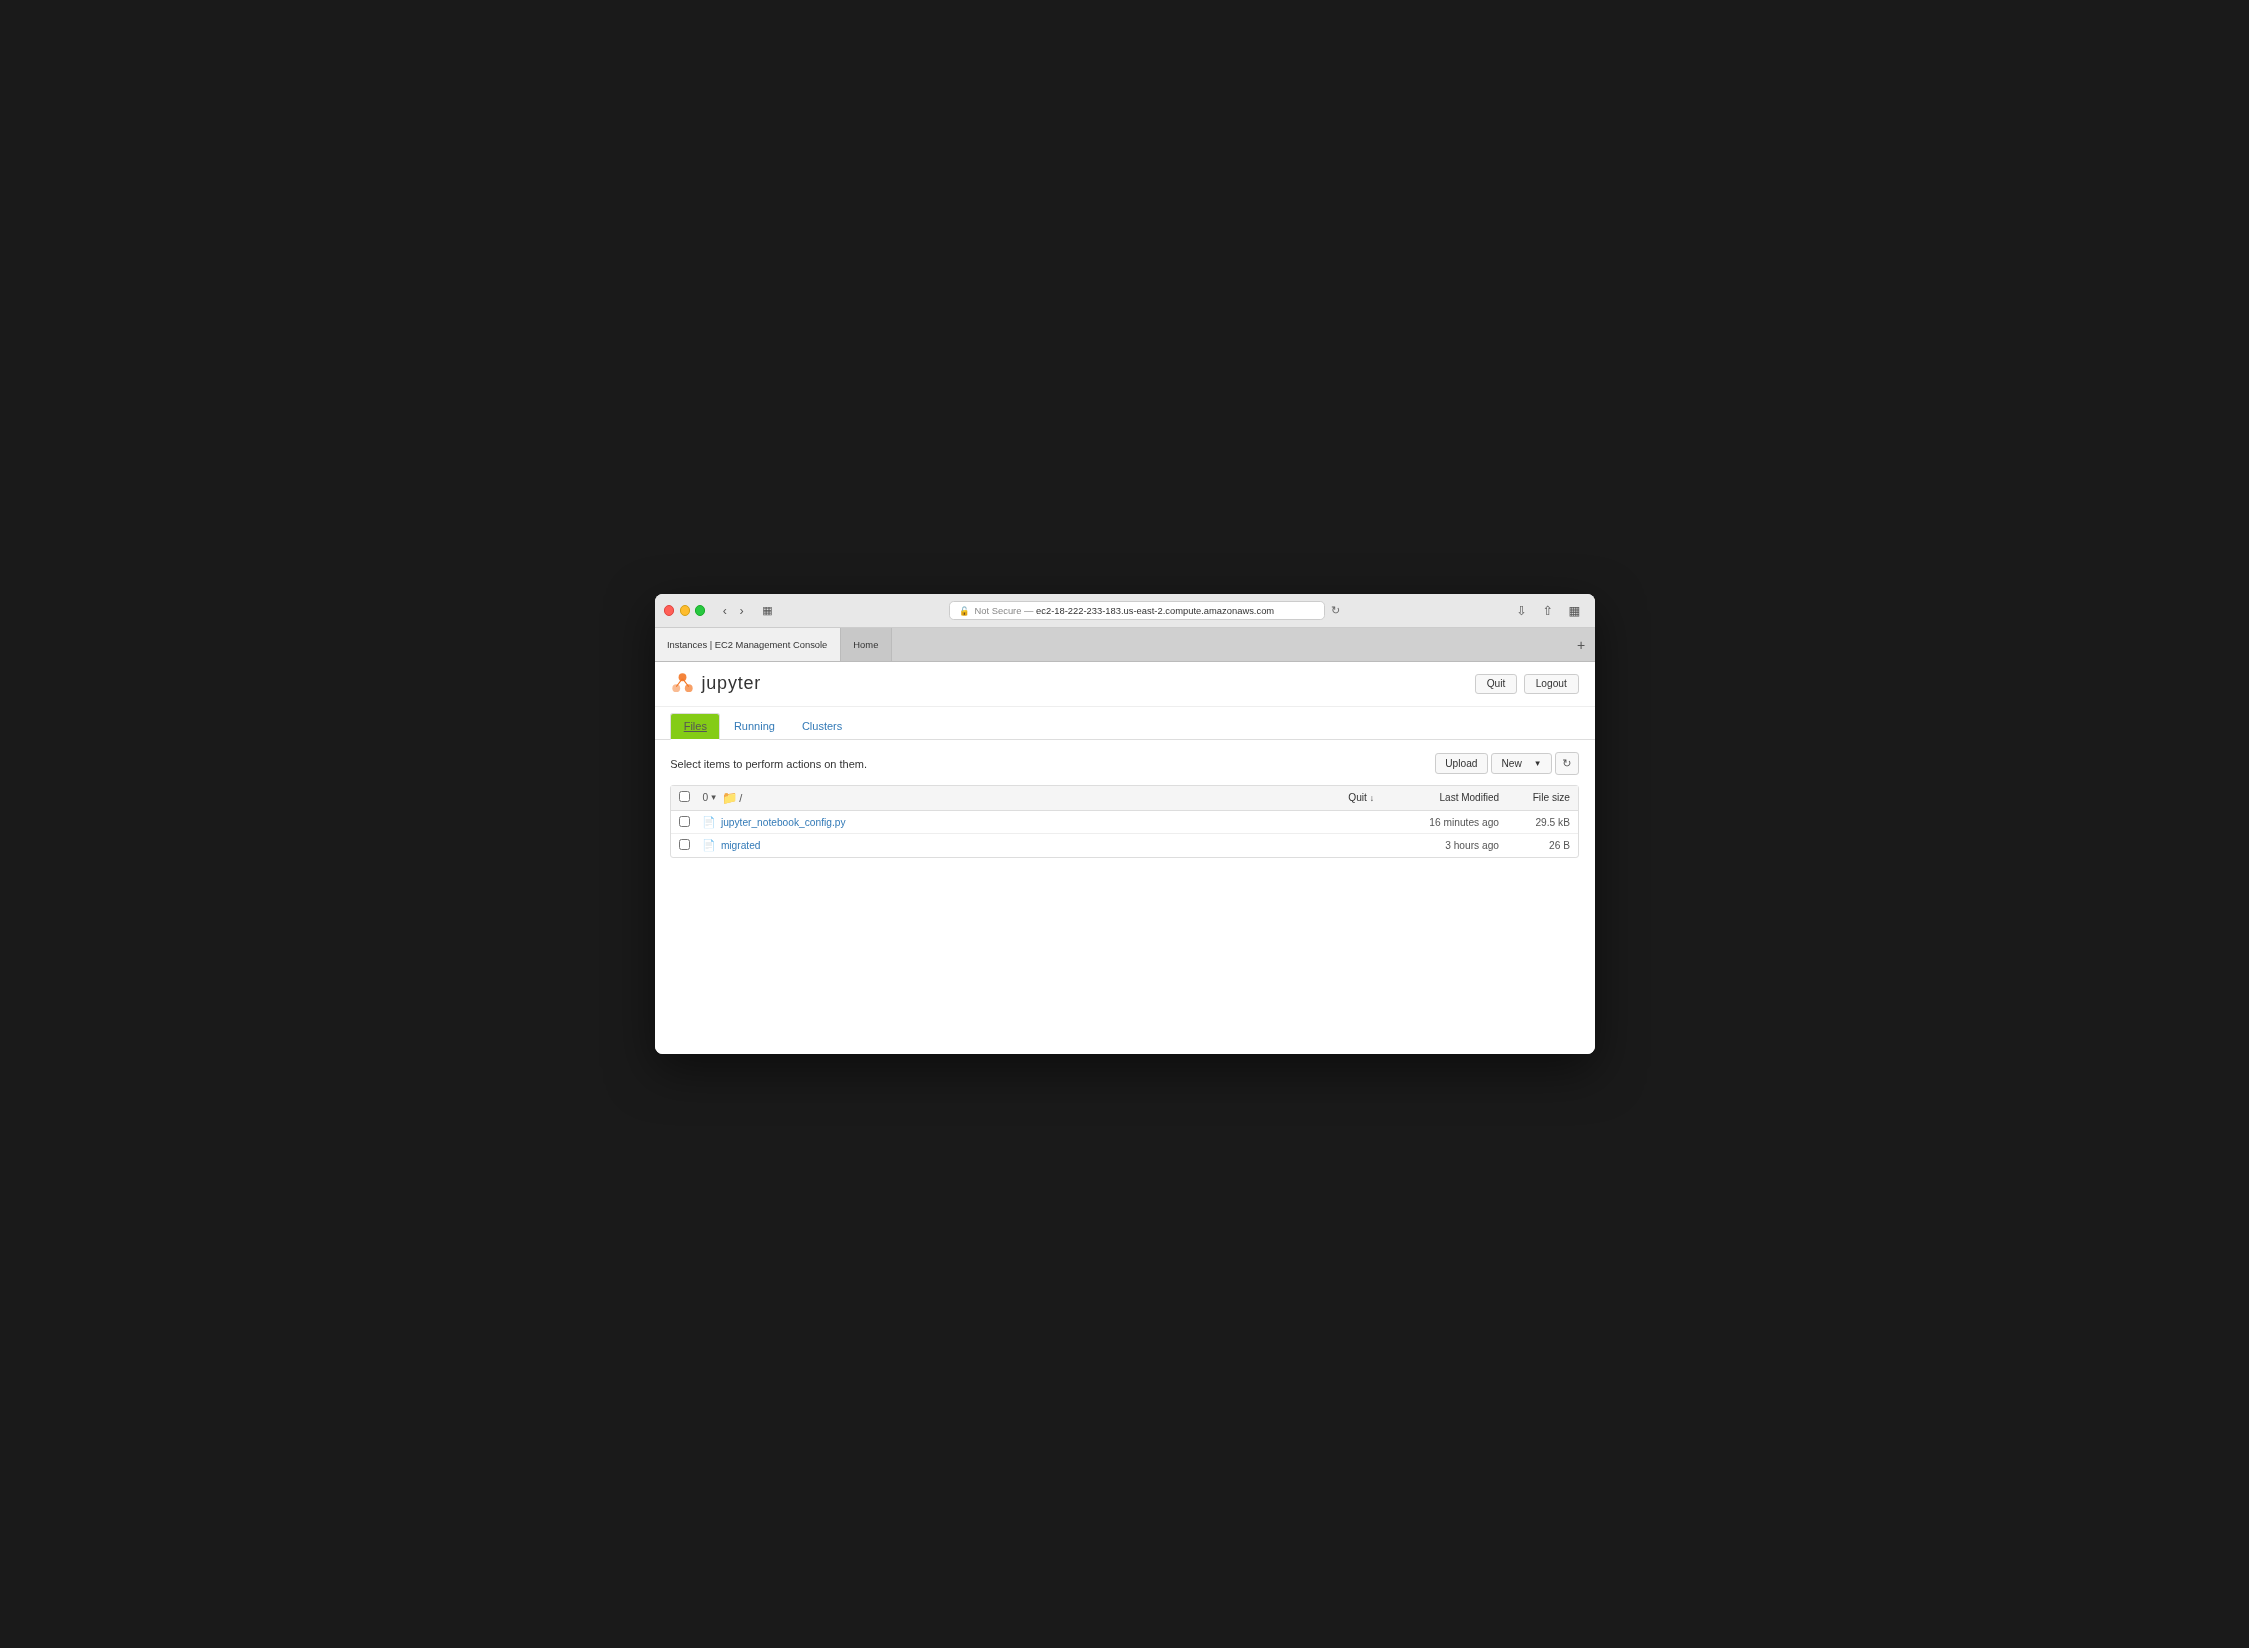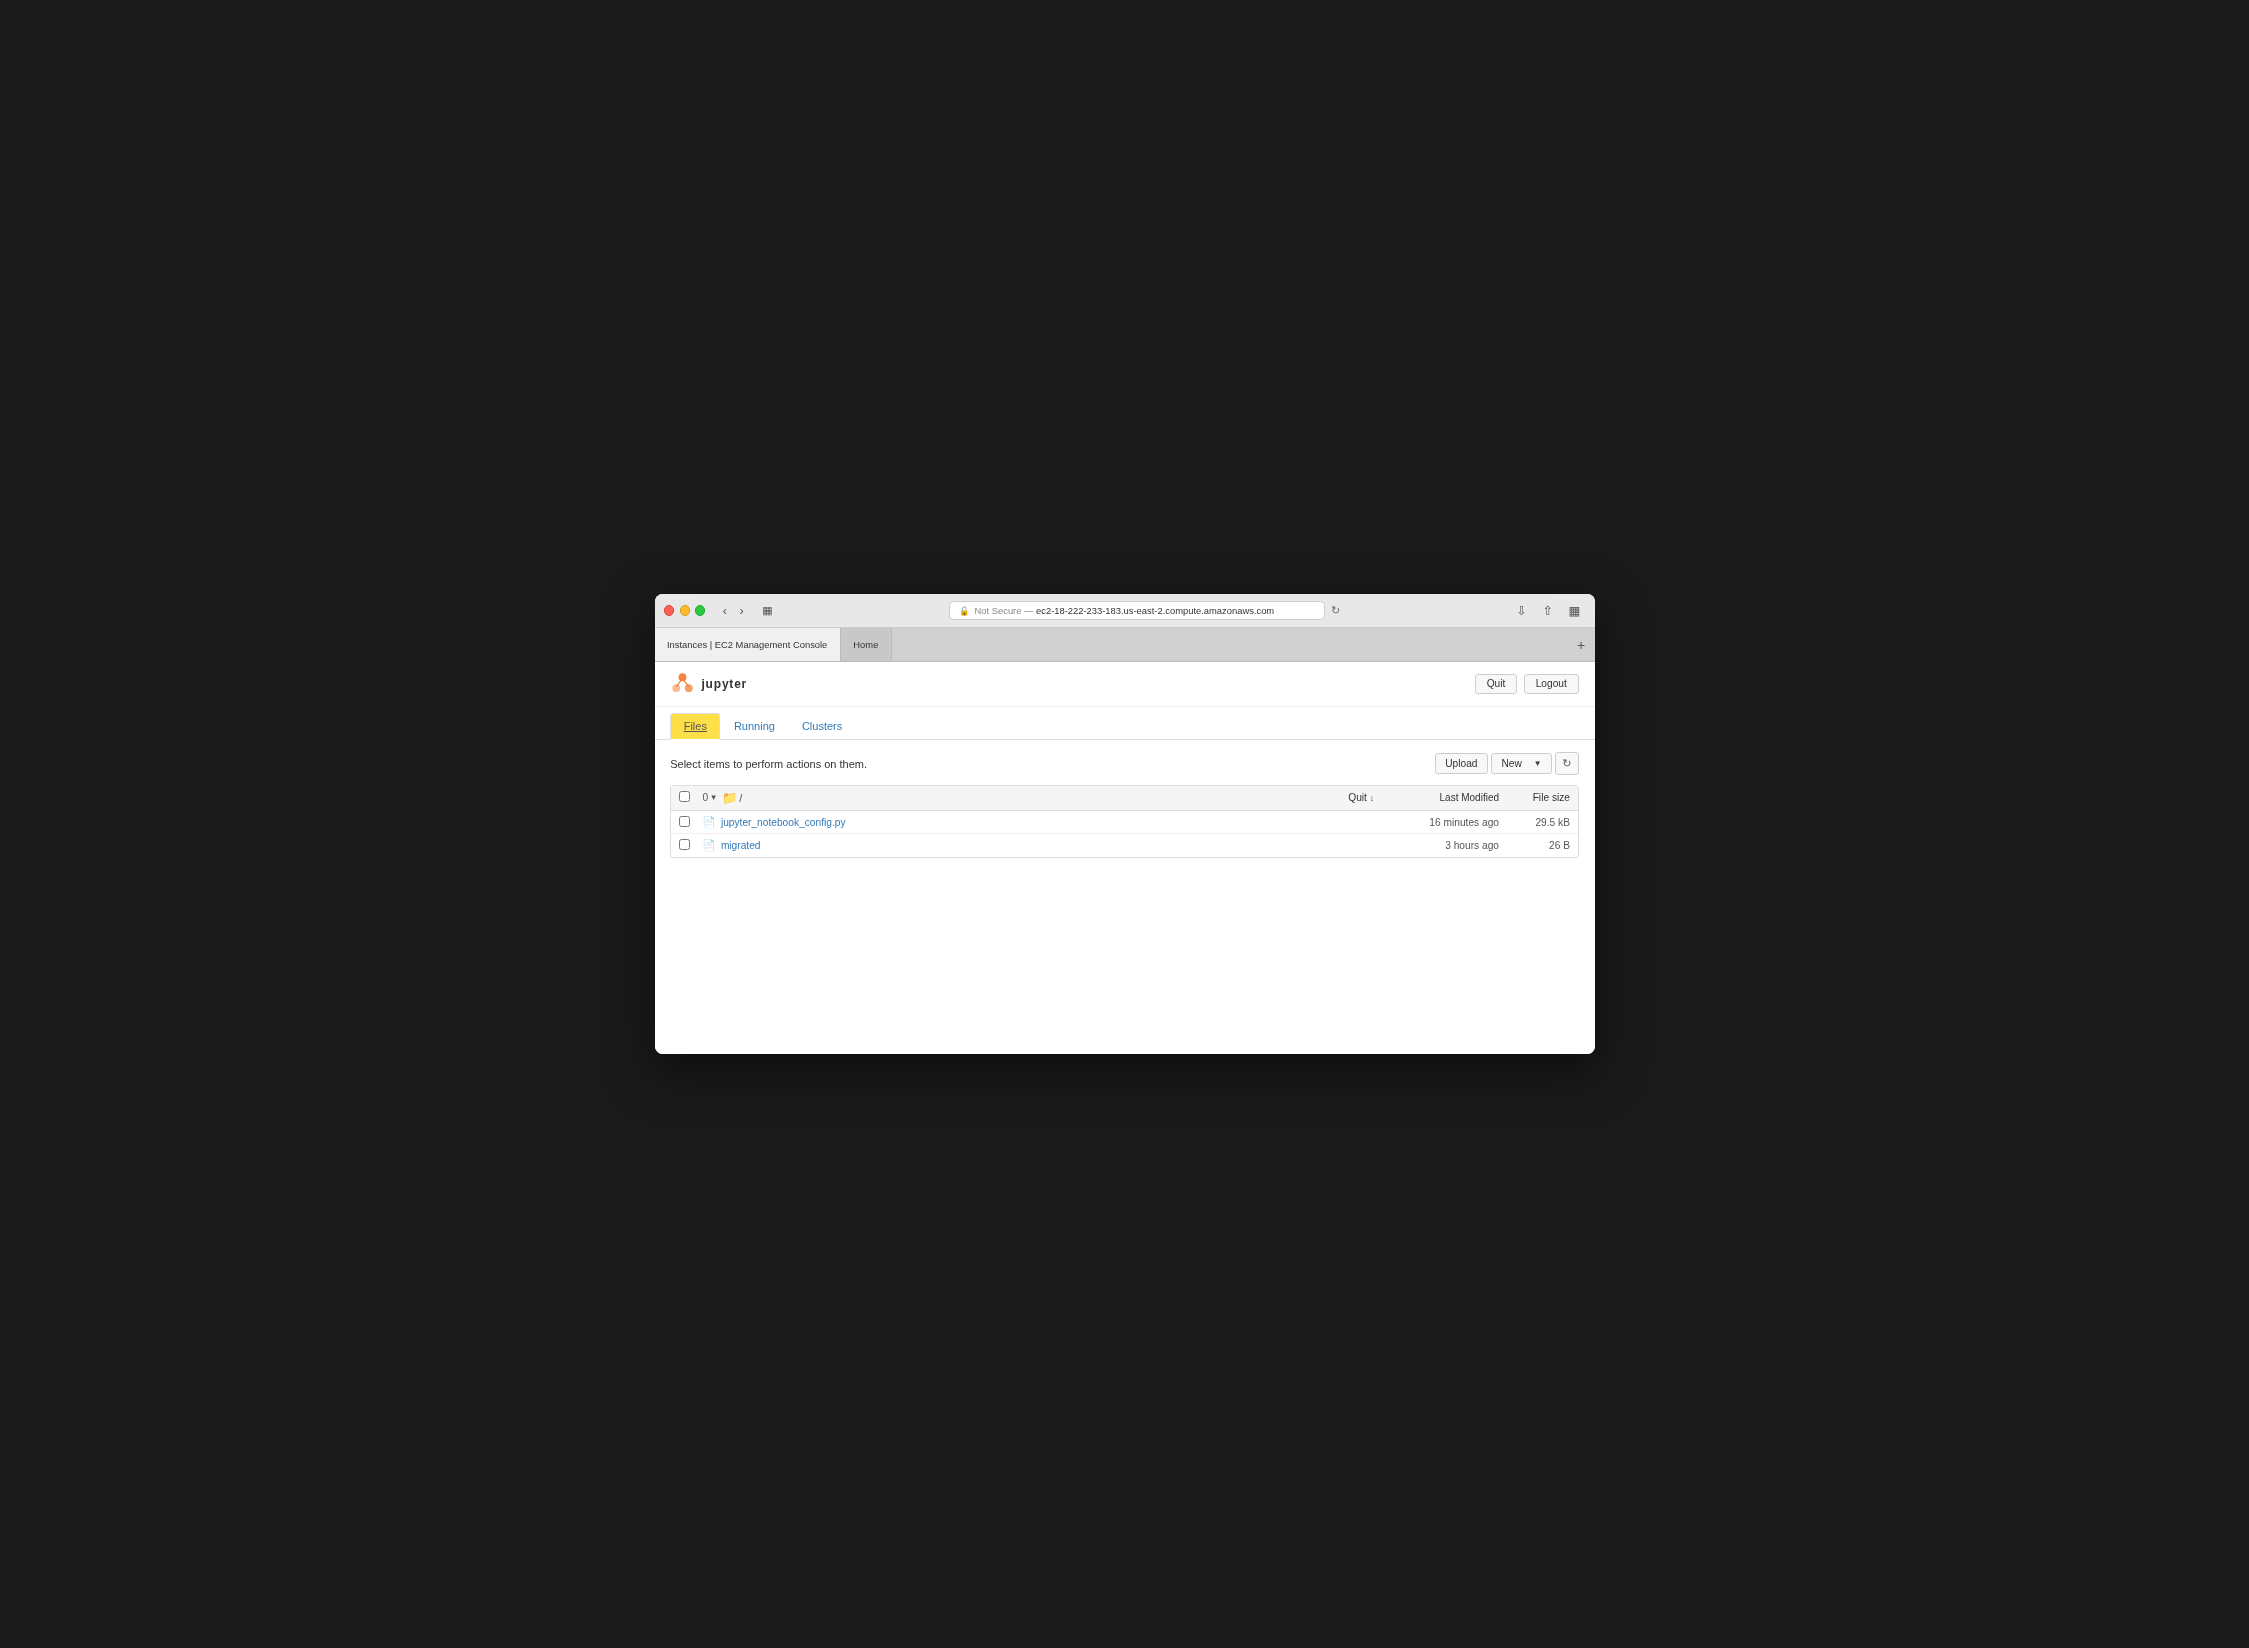--- a/index.html
+++ b/index.html
@@ -154,22 +154,22 @@
     .jupyter-logo {
       display: flex;
       align-items: center;
       gap: 6.3px;
     }
     .jupyter-logo-icon {
       width: 25px;
       height: 25px;
     }
     .jupyter-logo-text {
-      font-size: 12px;
-      font-weight: 700;
+      font-size: 18px;
+      font-weight: 400;
       color: #333;
       letter-spacing: 0.8px;
     }
     .jupyter-header-actions {
       display: flex;
       gap: 6.3px;
     }
     .jupyter-btn {
       padding: 3.9px 11px;
       border: 0.8px solid #ccc;
@@ -189,21 +189,21 @@
     .nav-tab {
       padding: 6.3px 12.5px;
       font-size: 11px;
       cursor: pointer;
       color: #337ab7;
       border: 0.8px solid transparent;
       border-radius: 3.1px 3.1px 0 0;
       margin-bottom: -0.8px;
     }
     .nav-tab.active {
-      background: #fde047;
+      background: #84cc16;
       border-color: #ddd #ddd #fff;
       color: #555;
       text-decoration: underline;
     }
     
     .file-browser {
       padding: 12.5px 15.7px;
     }
     .file-browser-toolbar {
       display: flex;

